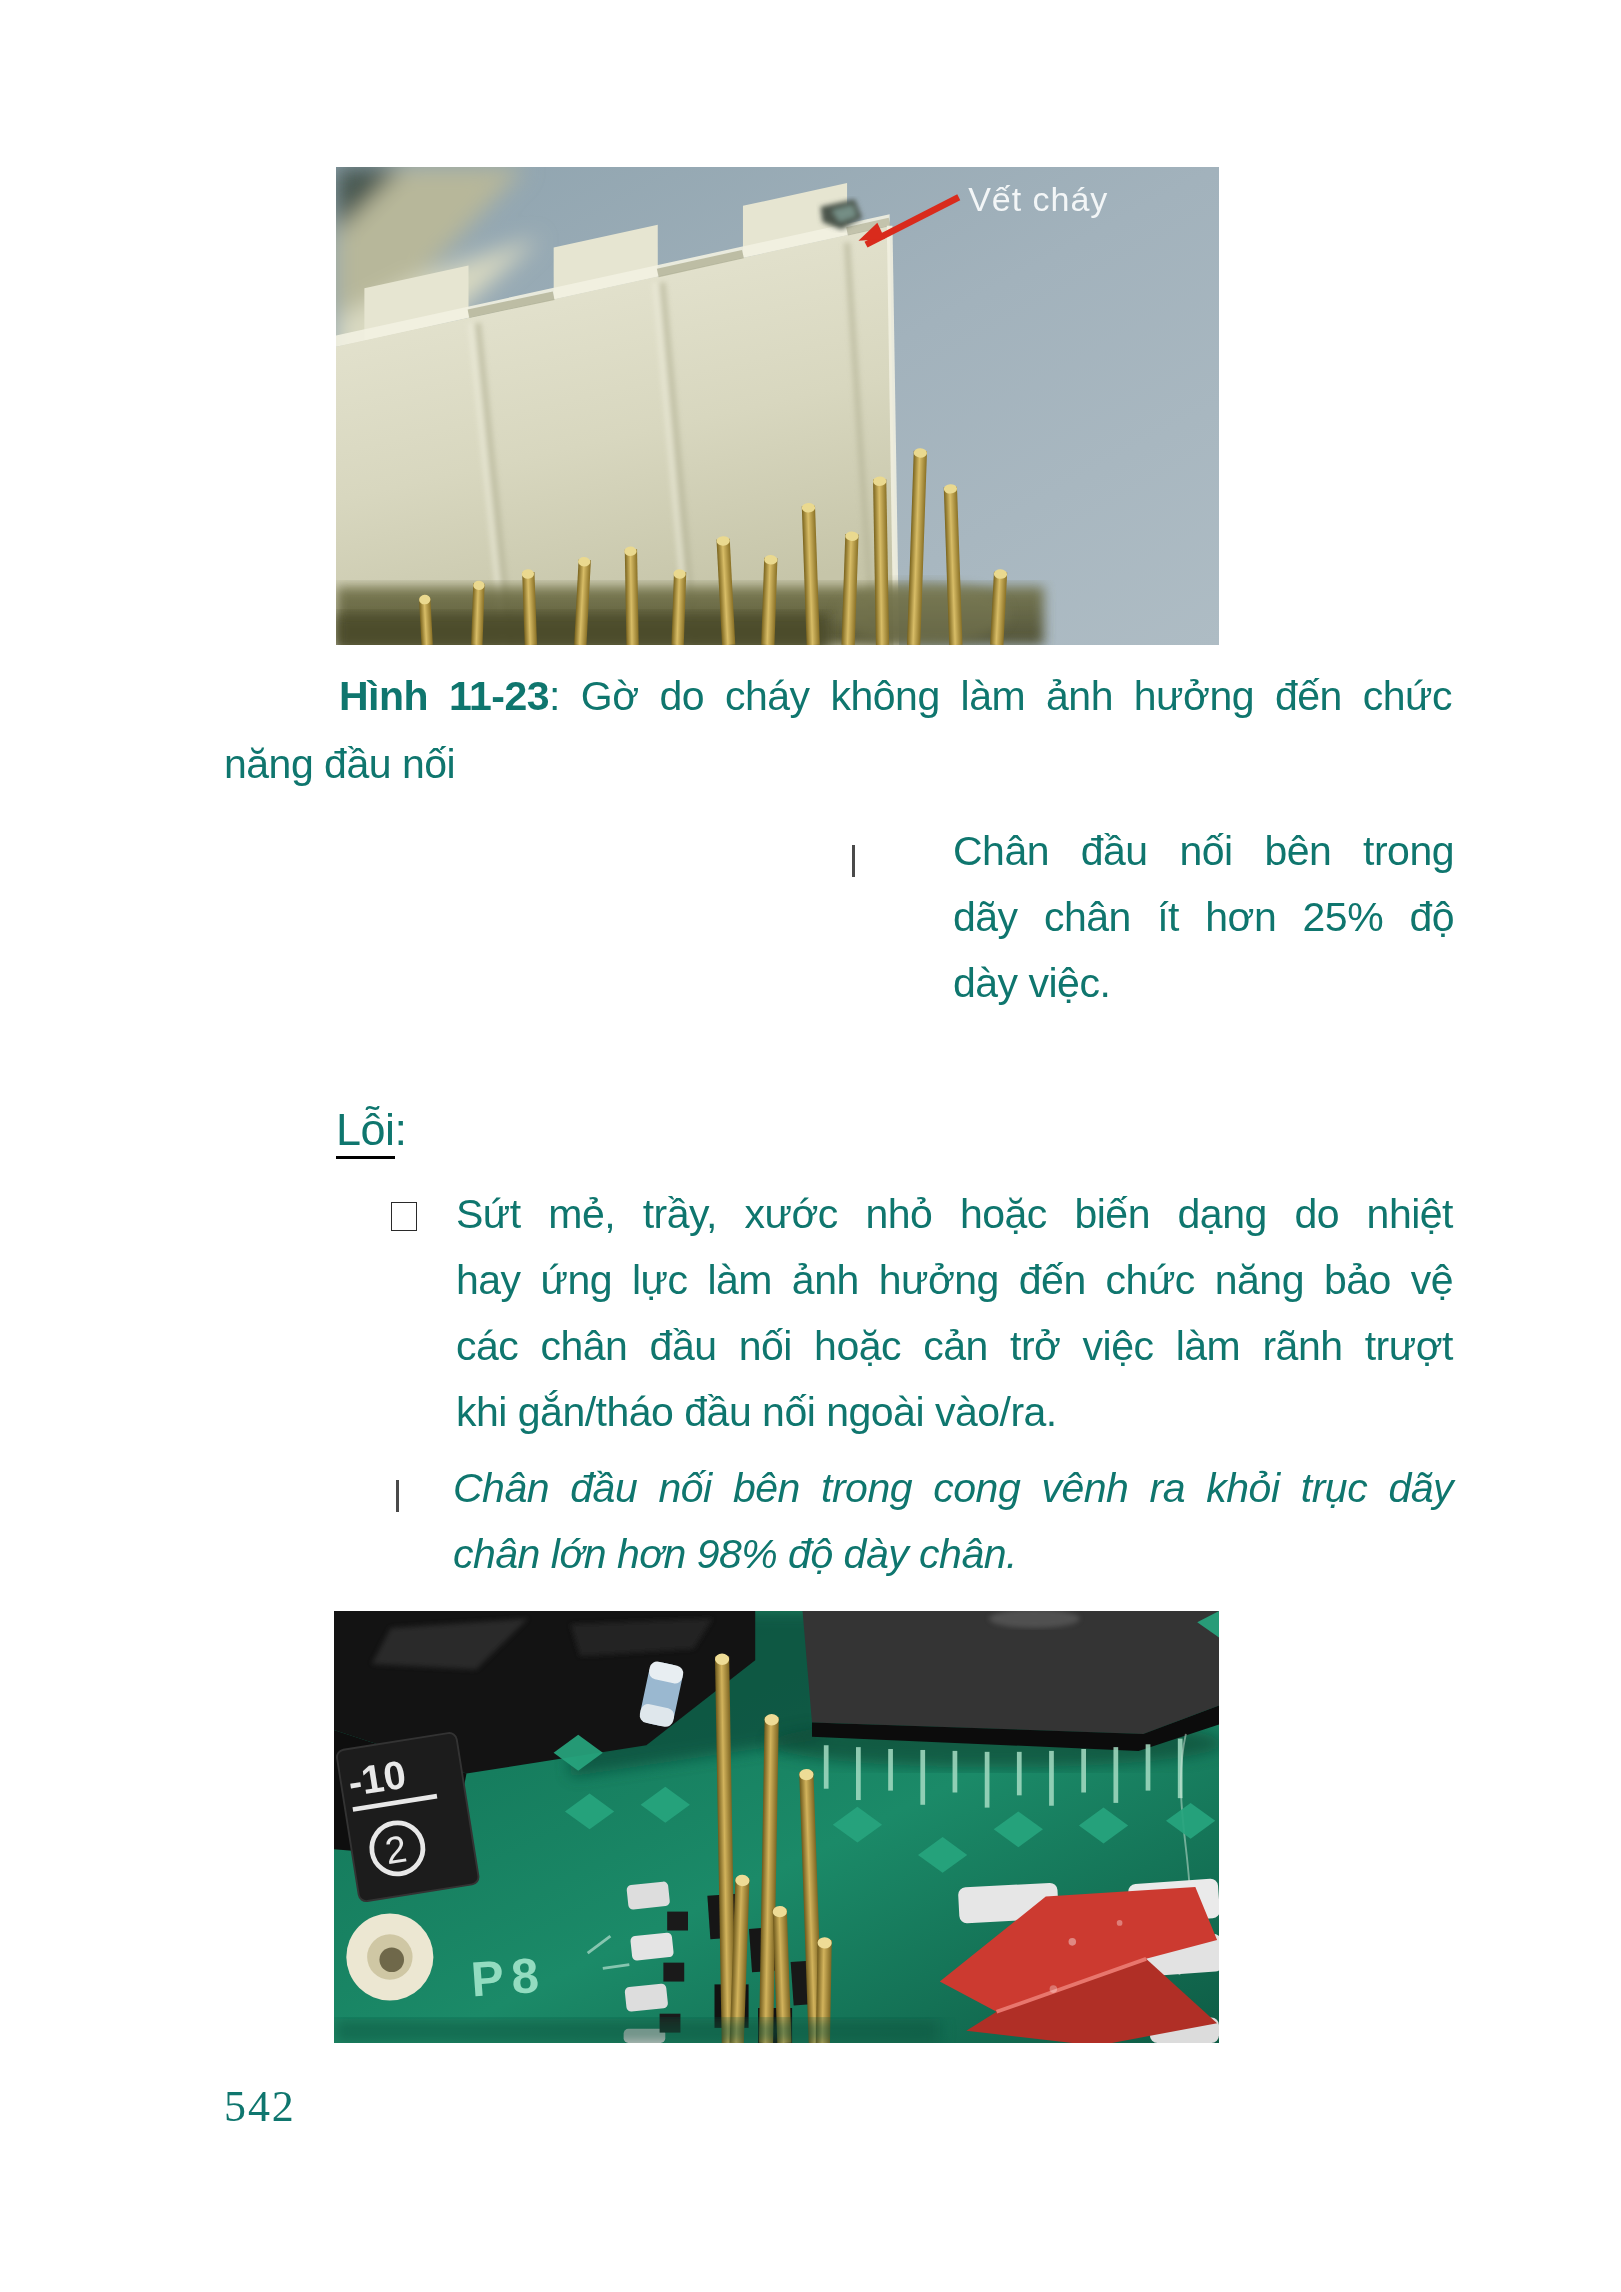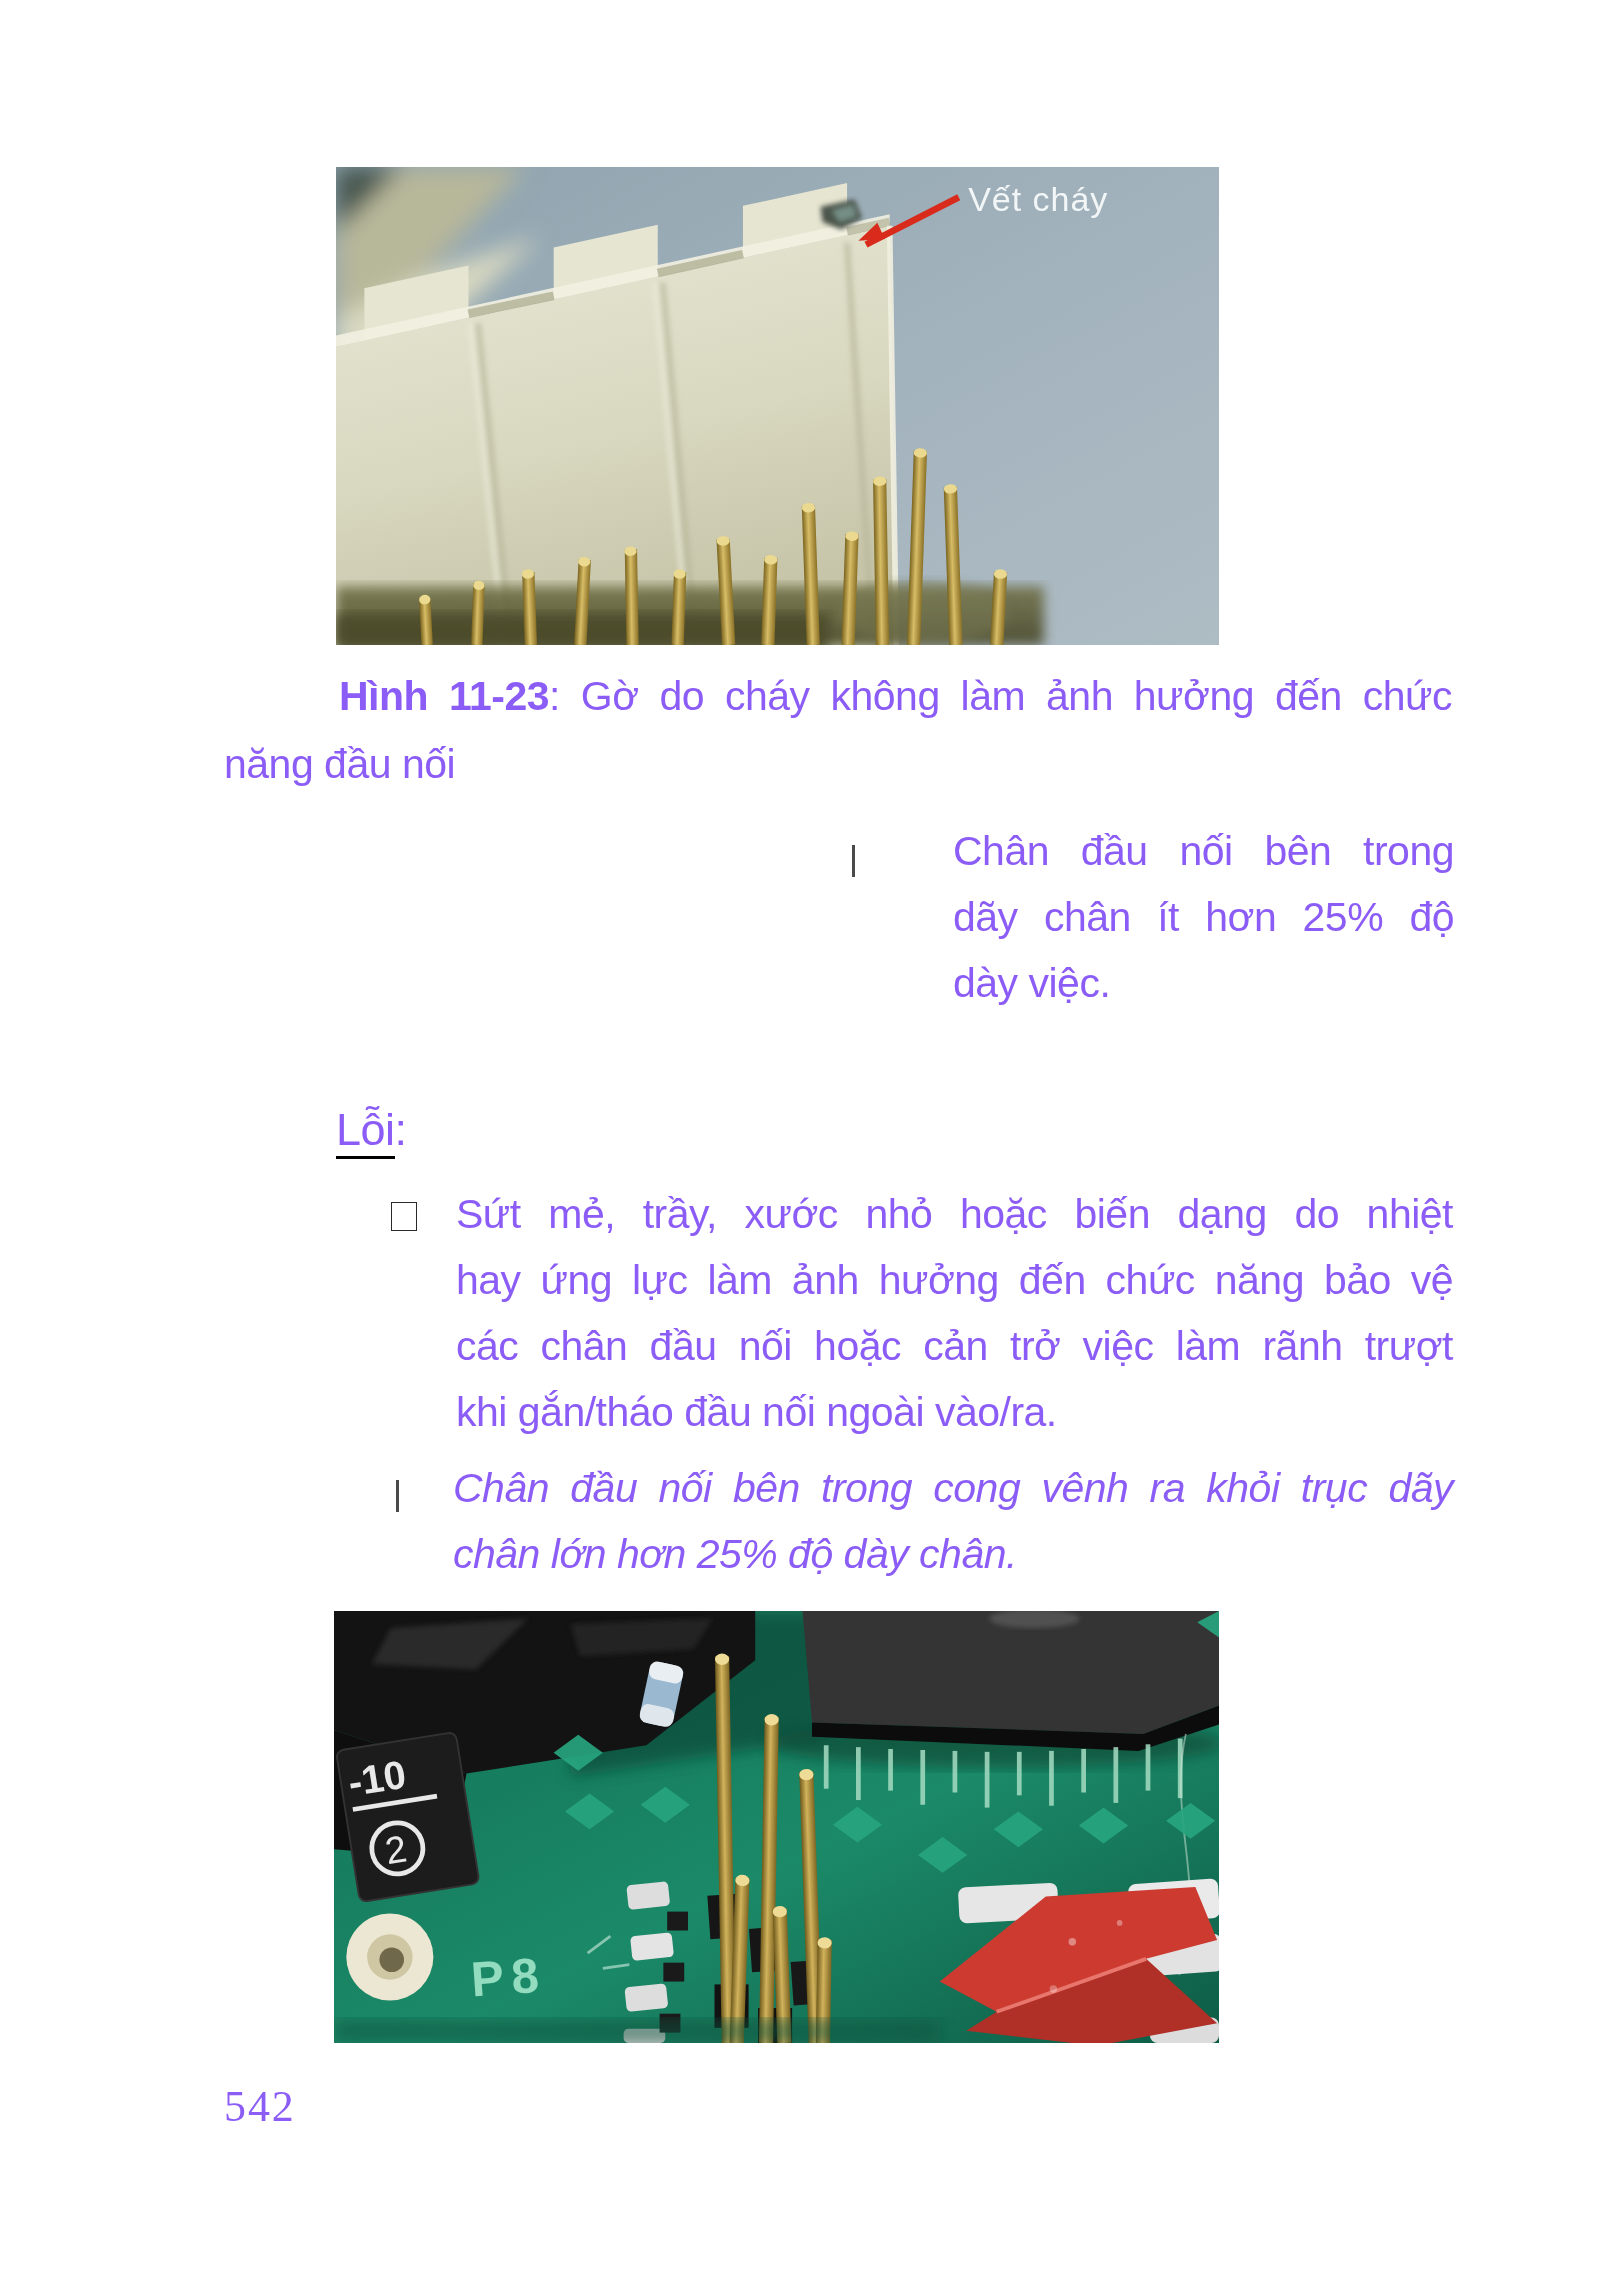--- a/index.html
+++ b/index.html
@@ -1,17 +1,17 @@
 <!DOCTYPE html>
 <html style="font-size:15px"><head>
 <meta charset="utf-8">
 <style>
   html,body{margin:0;padding:0;background:#777;}
   .page{position:relative;width:1621px;height:2292px;background:#ffffff;overflow:hidden;
-        font-family:"Liberation Sans",sans-serif;color:#8b5cf6;}
+        font-family:"Liberation Sans",sans-serif;color:#0f766e;}
   .abs{position:absolute;}
   
   .photo{position:absolute;overflow:hidden;}
   .photo svg{display:block;width:100%;height:100%;}
   .photo1{left:336px;top:167px;width:883px;height:478px;}
   .photo2{left:334px;top:1611px;width:885px;height:432px;}
   
   .tblock{position:absolute;font-size:41px;letter-spacing:-0.5px;}
   .tline{line-height:66px;text-align:justify;text-align-last:left;white-space:nowrap;}
   .tline.jl{text-align-last:justify;white-space:normal;}
@@ -209,21 +209,21 @@
         <div class="tline jl">hay ứng lực làm ảnh hưởng đến chức năng bảo vệ</div>
         <div class="tline jl">các chân đầu nối hoặc cản trở việc làm rãnh trượt</div>
         <div class="tline">khi gắn/tháo đầu nối ngoài vào/ra.</div>
       </div>
   </div>
 
   <div class="bullet b-err2">
     <span class="marker marker-bar"></span>
     <div class="btext">
         <div class="tline jl">Chân đầu nối bên trong cong vênh ra khỏi trục dãy</div>
-        <div class="tline">chân lớn hơn 25% độ dày chân.</div>
+        <div class="tline">chân lớn hơn 98% độ dày chân.</div>
       </div>
   </div>
 
   <figure class="photo photo2" style="margin:0">
     <svg viewBox="0 0 935 457" preserveAspectRatio="none">
       <defs>
         <linearGradient id="pcb" x1="0" y1="0" x2="1" y2="1">
           <stop offset="0" stop-color="#11705494"></stop>
           <stop offset="0" stop-color="#117054"></stop>
           <stop offset="0.55" stop-color="#1b8a68"></stop>

